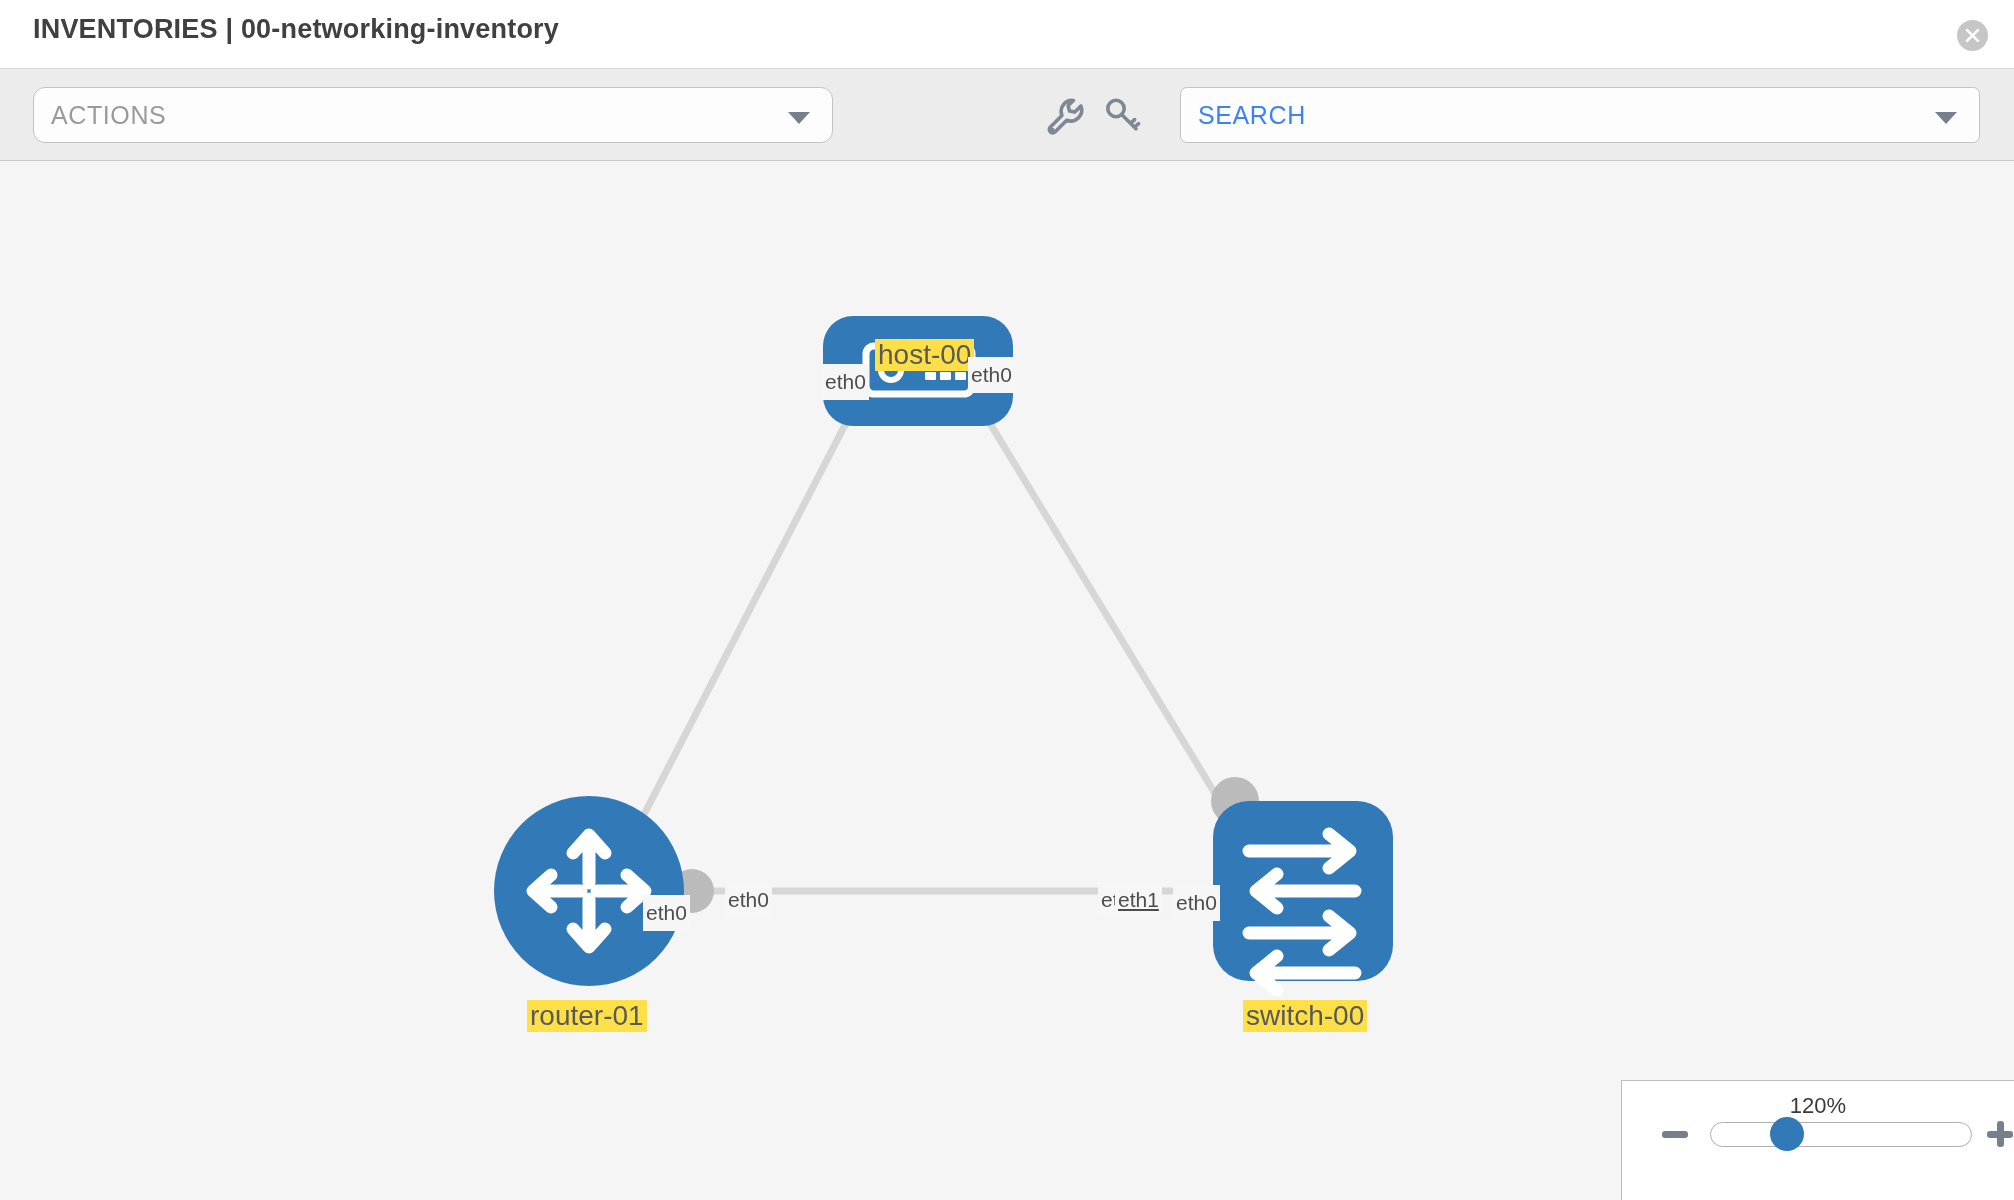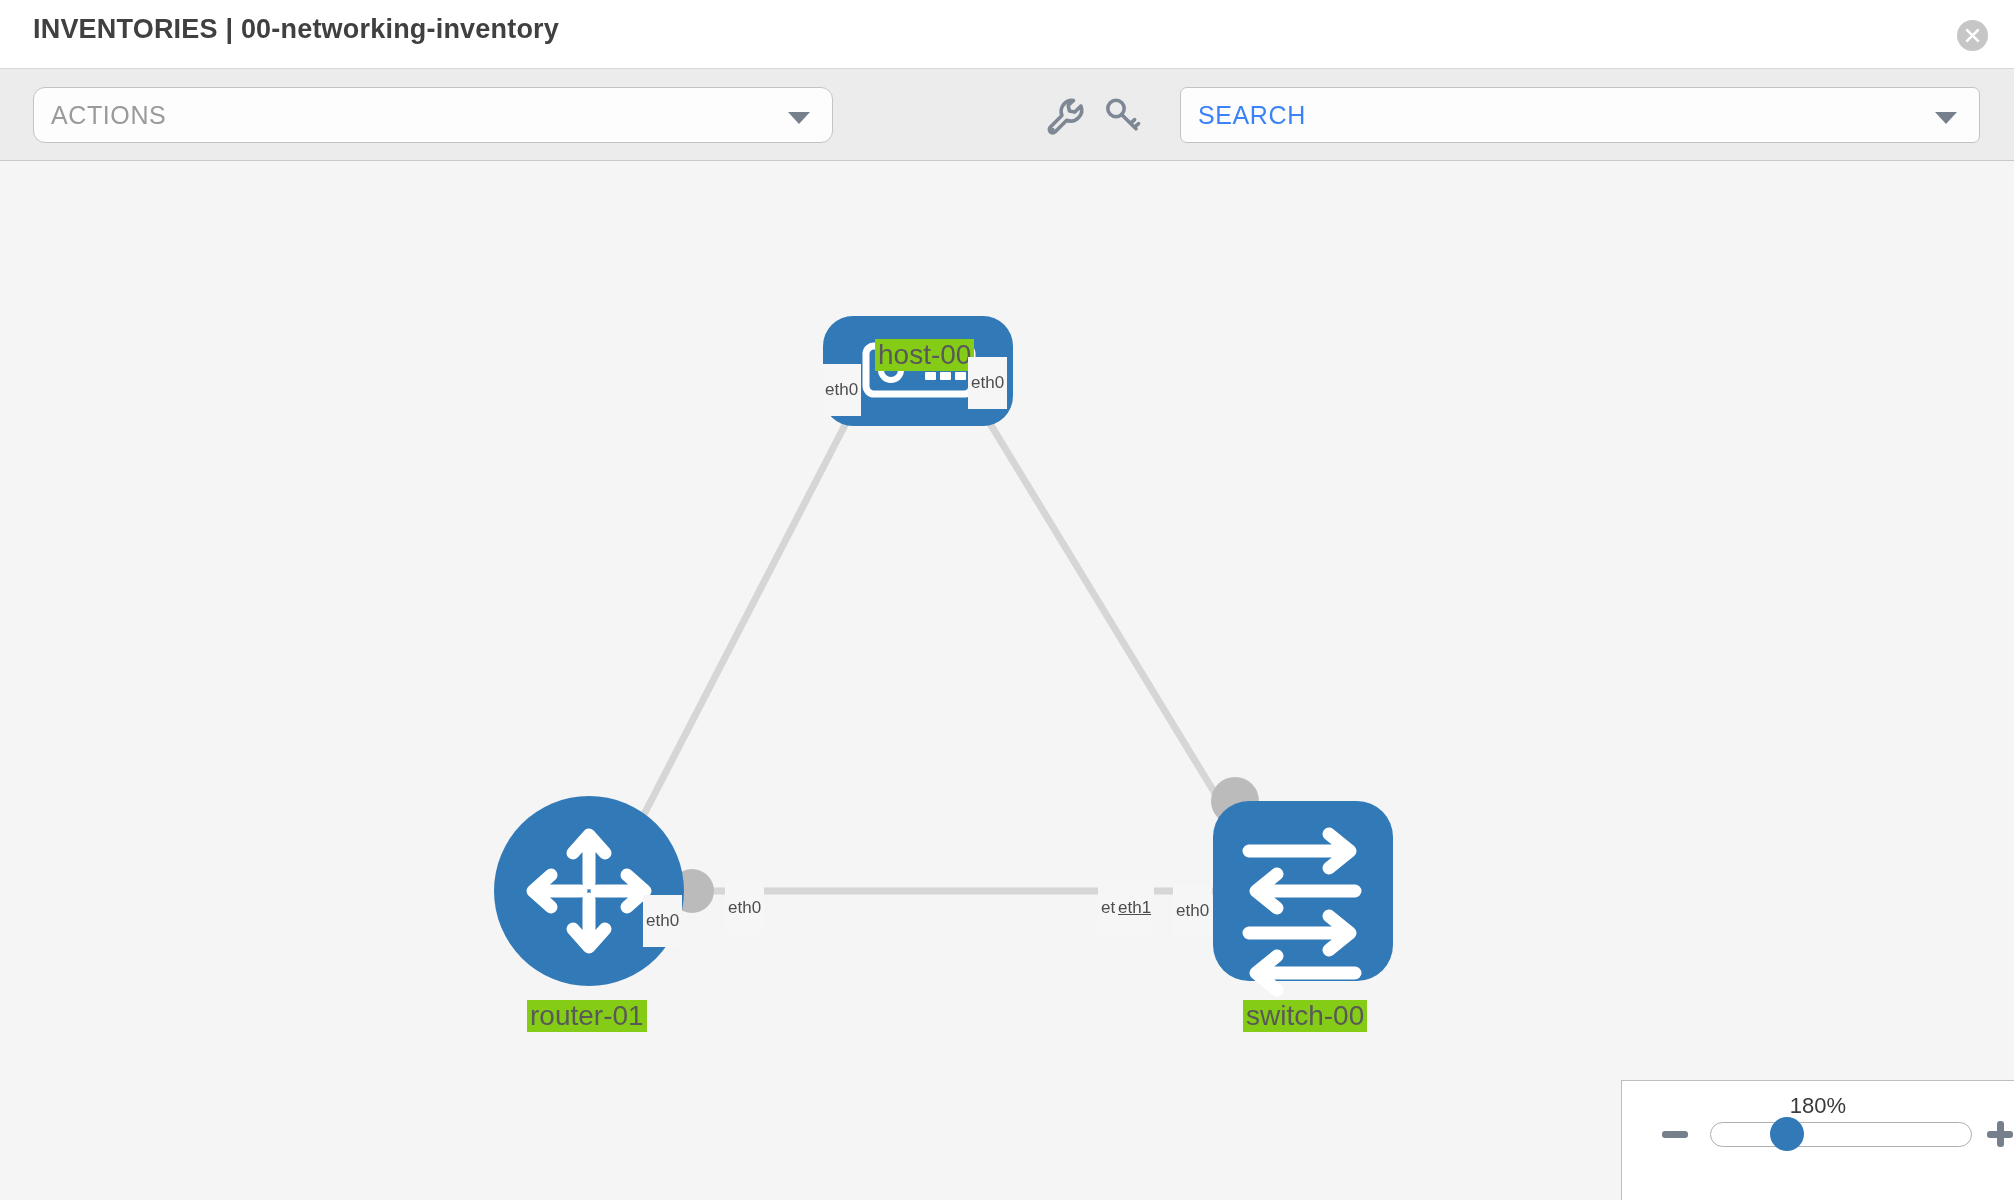--- a/index.html
+++ b/index.html
@@ -87,33 +87,33 @@
     position: absolute; left: 0; top: 161px;
     width: 2014px; height: 1039px;
     background: #f5f5f5;
     overflow: hidden;
   }
   .canvas svg { position: absolute; left: 0; top: 0; }
 
   
   .node-label {
     position: absolute;
-    background: #84cc16;
+    background: #fde047;
     color: #595959;
     font-size: 28px;
     white-space: nowrap;
     padding: 0 3px;
   }
   .edge-label {
     position: absolute;
     background: #f6f6f6;
     color: #4d4d4d;
-    font-size: 17px;
+    font-size: 21px;
     white-space: nowrap;
-    padding: 16px 3px;
+    padding: 6px 3px;
   }
 
   
   .zoom-panel {
     position: absolute; left: 1621px; top: 1080px;
     width: 393px; height: 120px;
     background: #ffffff;
     border-top: 1px solid #bdbdbd;
     border-left: 1px solid #bdbdbd;
   }
@@ -246,21 +246,21 @@
     <div class="edge-label" style="left:968px; top:196px;">eth0</div>
     <div class="edge-label" style="left:643px; top:734px;">eth0</div>
     <div class="edge-label" style="left:1173px; top:724px;">eth0</div>
     <div class="edge-label" style="left:725px; top:721px;">eth0</div>
     <div class="edge-label" style="left:1098px; top:721px; z-index:1;">eth0</div>
     <div class="edge-label" style="left:1115px; top:721px; z-index:2;text-decoration:underline;">eth1</div>
 
   </div>
 
   <div class="zoom-panel">
-    <div class="zoom-value">180%</div>
+    <div class="zoom-value">120%</div>
     <div class="zoom-minus"></div>
     <div class="zoom-track"></div>
     <div class="zoom-handle"></div>
     <div class="zoom-plus-h"></div>
     <div class="zoom-plus-v"></div>
   </div>
 
 </div>
 
 </body></html>

